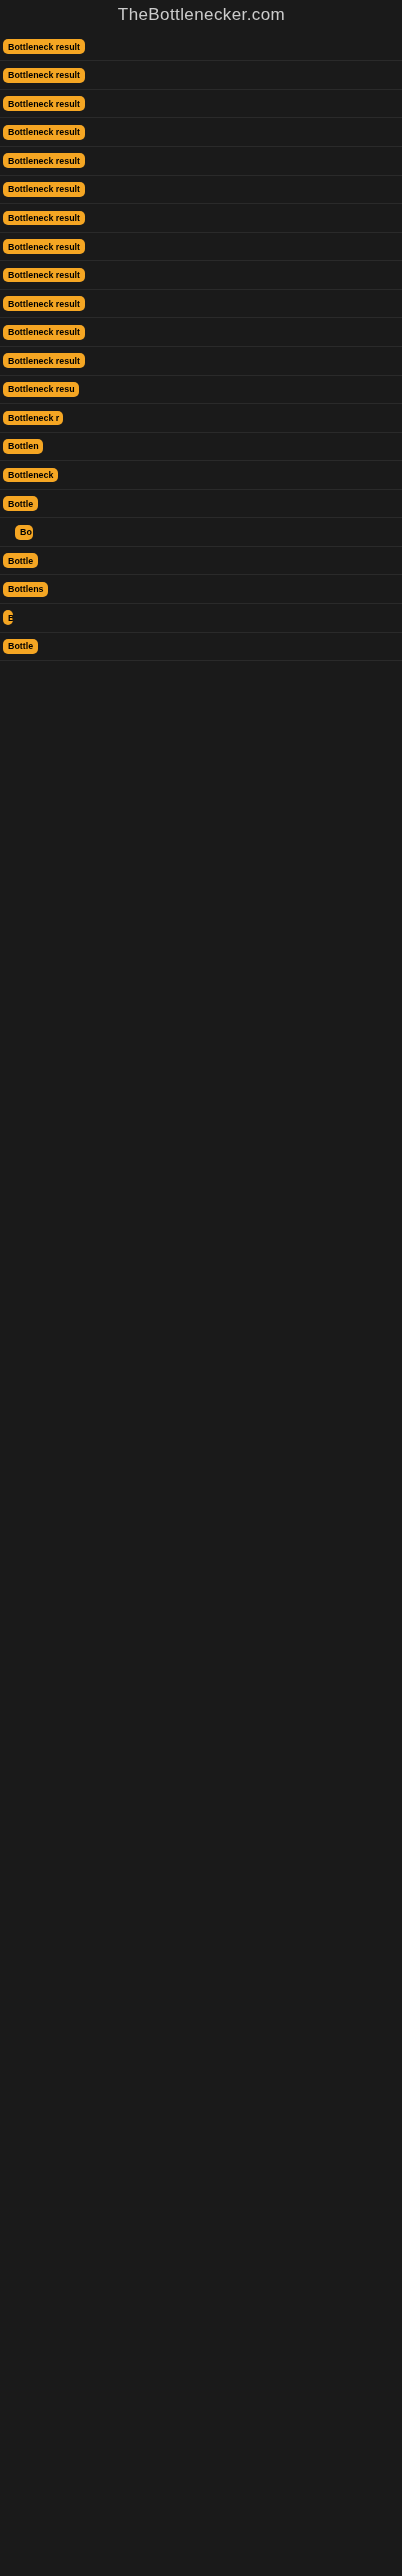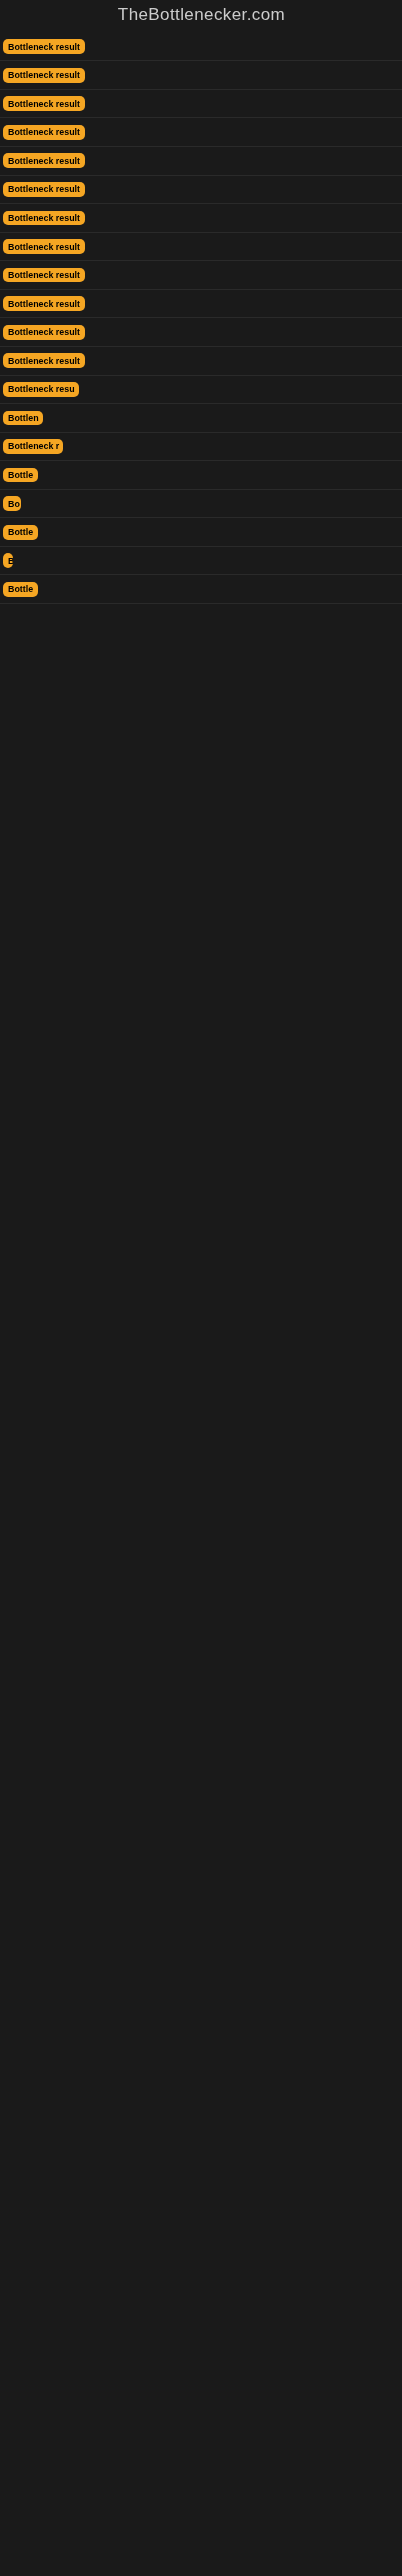--- a/index.html
+++ b/index.html
@@ -84,33 +84,39 @@
     <div class="row">
       <span class="bottleneck-badge" style="max-width: 97px;">Bottleneck result</span>
     </div>
     <div class="row">
       <span class="bottleneck-badge" style="max-width: 97px;">Bottleneck result</span>
     </div>
     <div class="row">
       <span class="bottleneck-badge" style="max-width: 89px;">Bottleneck resu</span>
     </div>
     <div class="row">
+      <span class="bottleneck-badge" style="max-width: 60px;">Bottleneck r</span>
+    </div>
+    <div class="row">
       <span class="bottleneck-badge" style="max-width: 44px;">Bottlen</span>
     </div>
     <div class="row">
-      <span class="bottleneck-badge" style="max-width: 60px;">Bottleneck r</span>
+      <span class="bottleneck-badge" style="max-width: 55px;">Bottleneck</span>
     </div>
     <div class="row">
       <span class="bottleneck-badge" style="max-width: 37px;">Bottle</span>
     </div>
     <div class="row">
-      <span class="bottleneck-badge" style="max-width: 17.7px;">Bo</span>
+      <span class="bottleneck-badge" style="max-width: 17.7px; margin-left: 12px;">Bo</span>
     </div>
     <div class="row">
       <span class="bottleneck-badge" style="max-width: 37px;">Bottle</span>
+    </div>
+    <div class="row">
+      <span class="bottleneck-badge" style="max-width: 45px;">Bottlens</span>
     </div>
     <div class="row">
       <span class="bottleneck-badge" style="max-width: 9.7px;">B</span>
     </div>
     <div class="row">
       <span class="bottleneck-badge" style="max-width: 37px;">Bottle</span>
     </div>
   </div>
 
 

